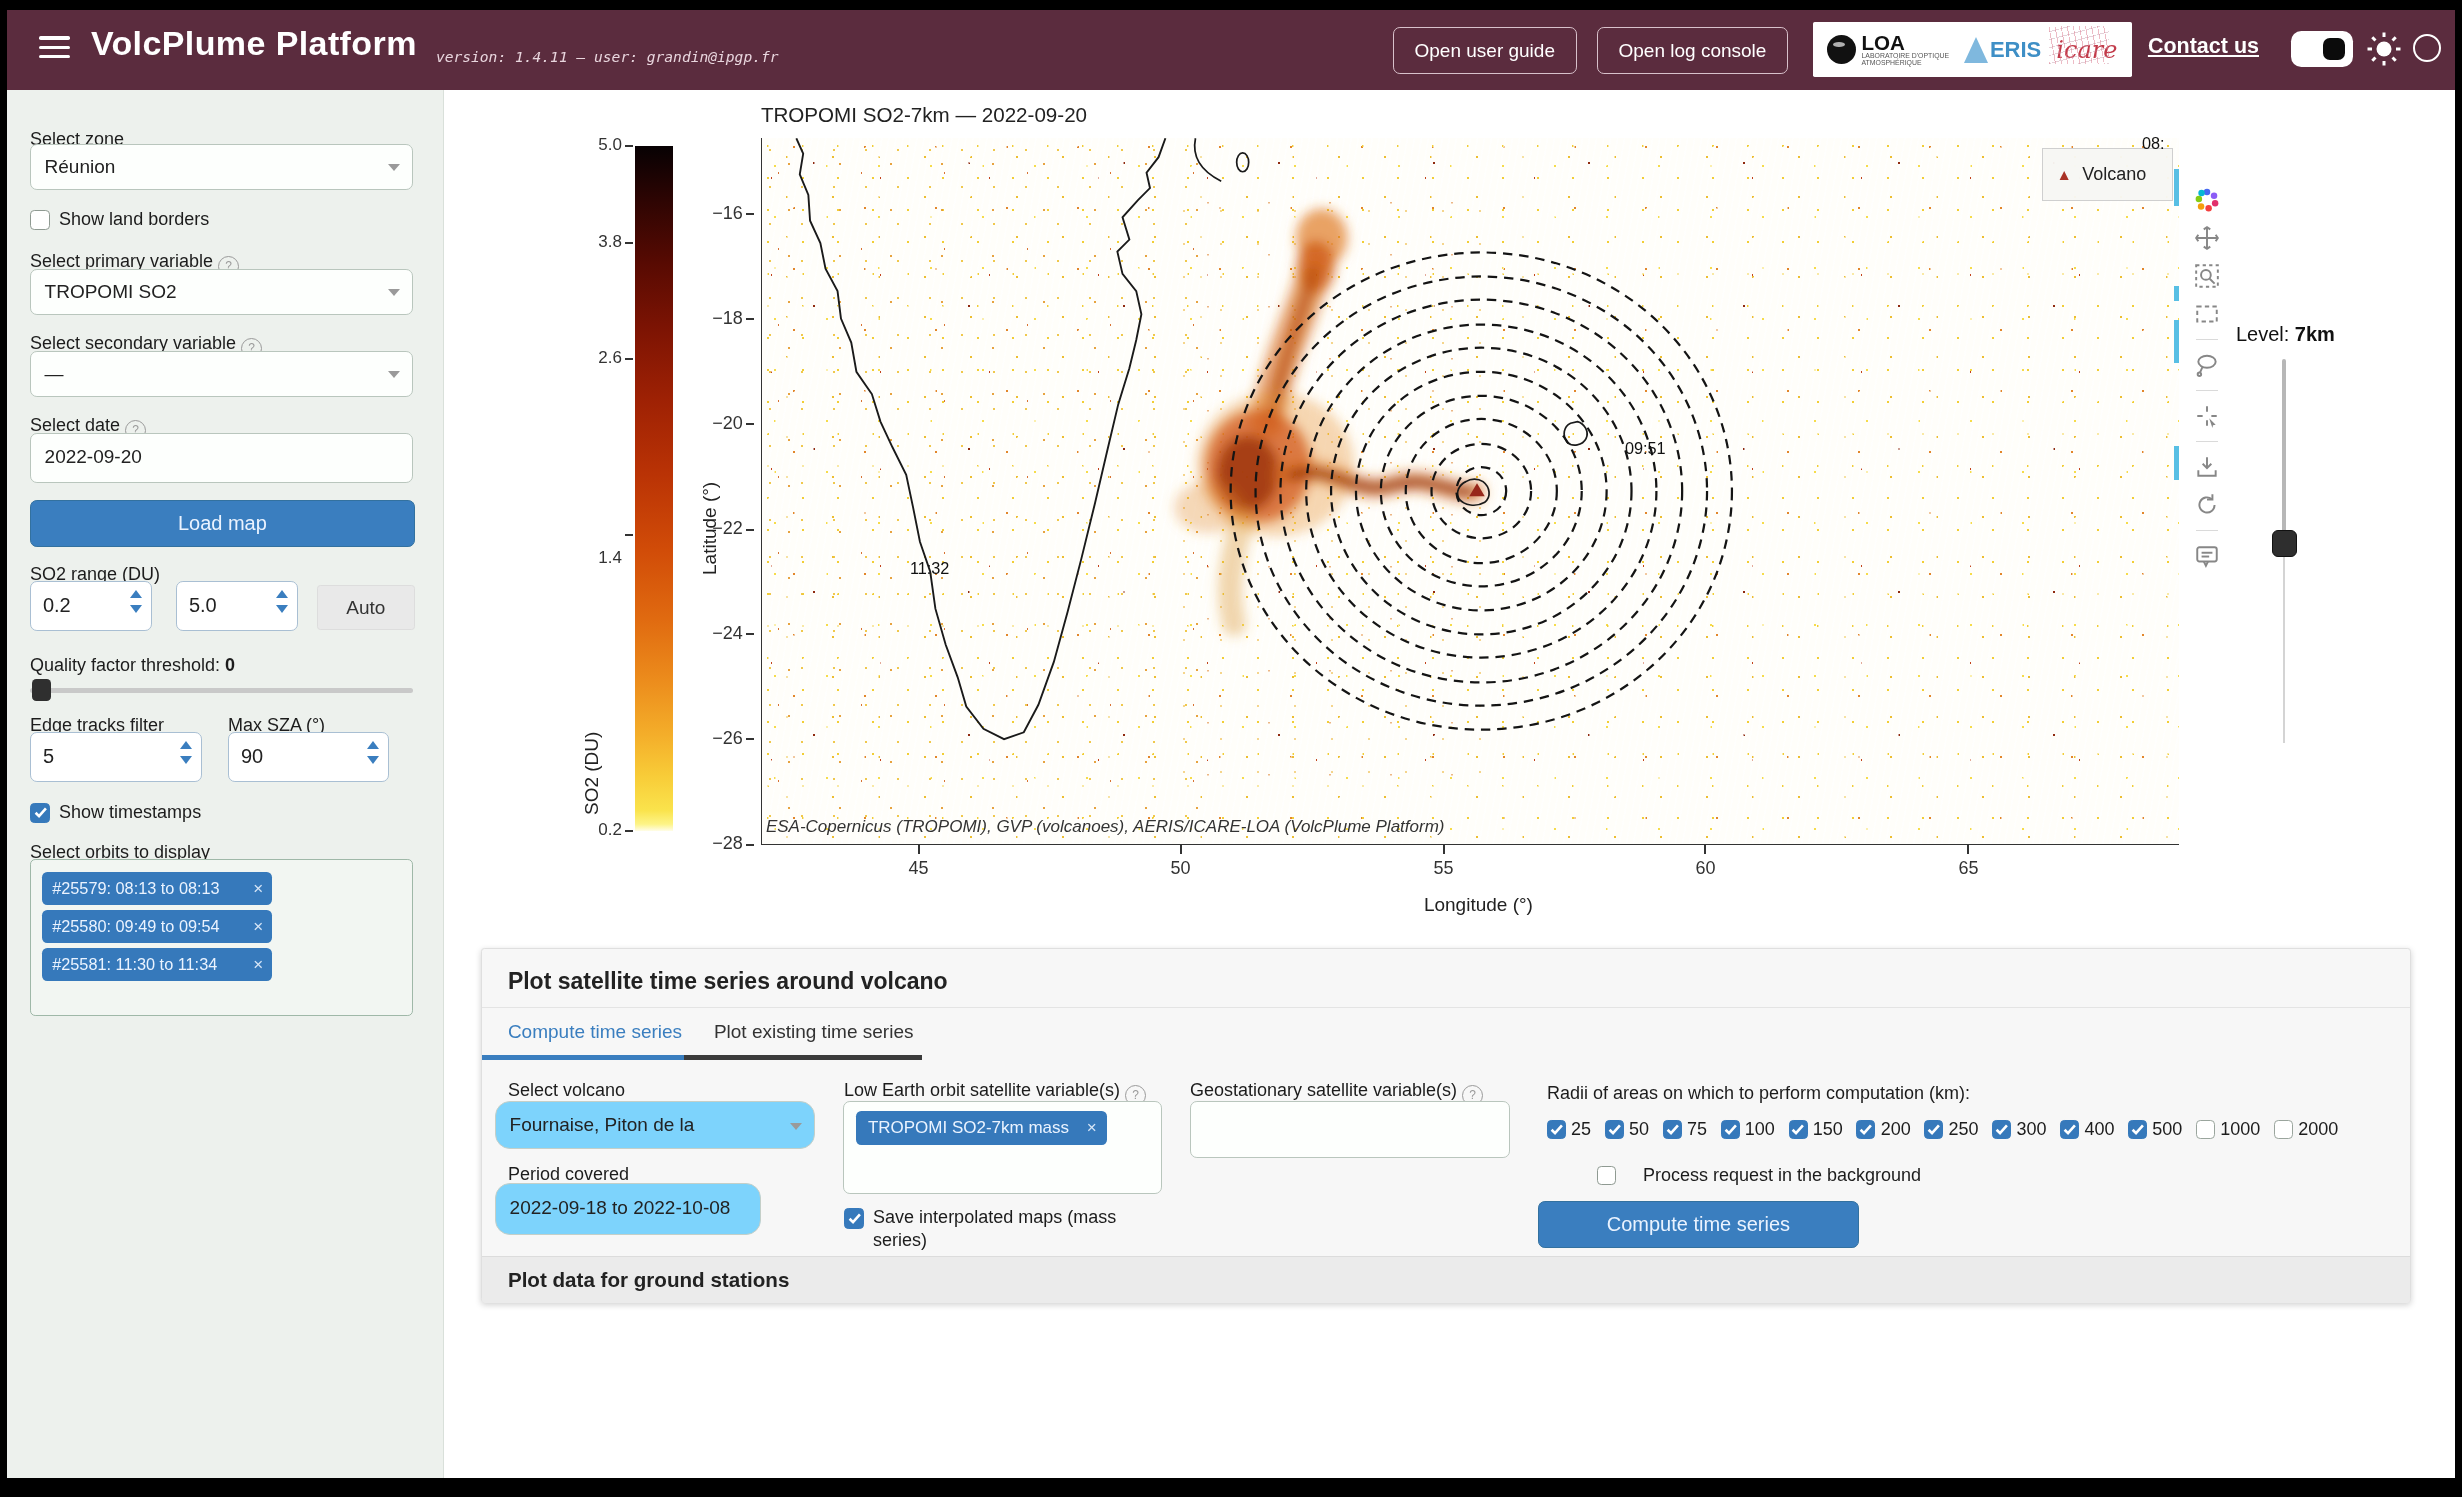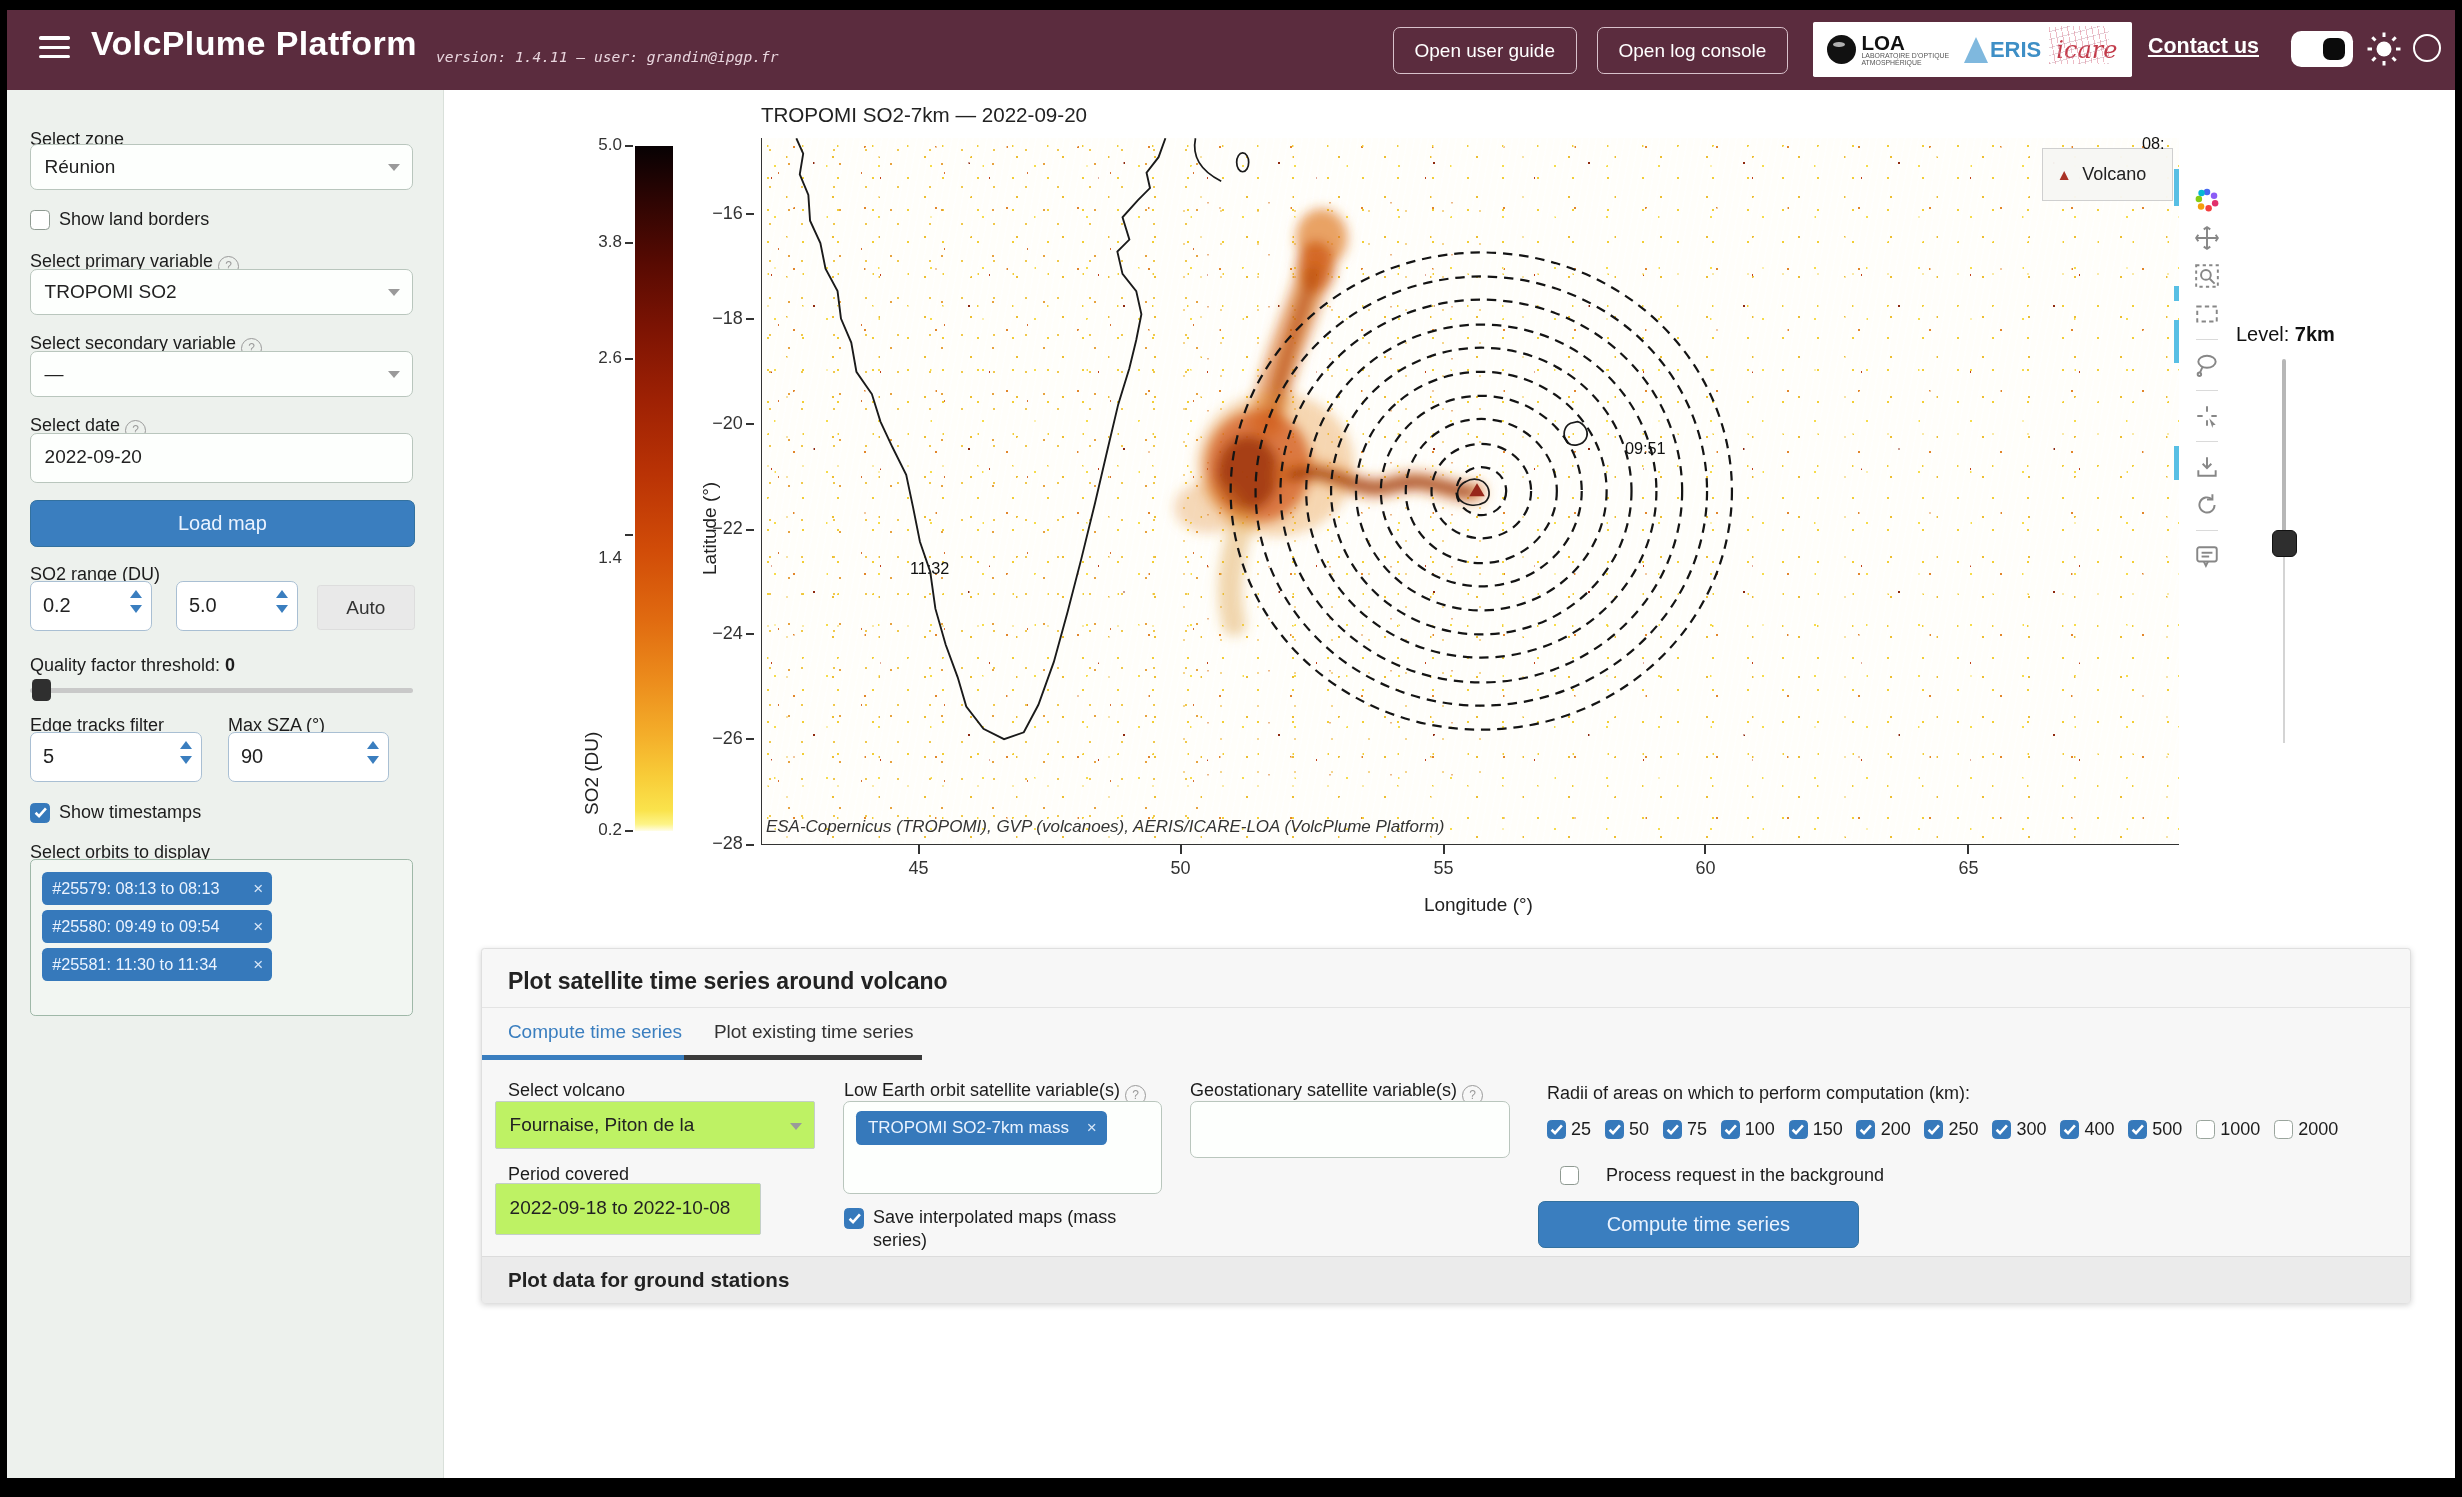--- a/index.html
+++ b/index.html
@@ -109,21 +109,21 @@
   
   .panel{position:absolute;left:474px;top:938px;width:1930px;height:354px;background:#F7F7F7;border:0.9px solid #DFDFDF;border-radius:3.4px;box-shadow:0 2.6px 6.9px rgba(0,0,0,0.18);box-sizing:border-box;}
   .panel-title{position:absolute;left:26px;top:19px;font-size:23px;font-weight:bold;color:#222;}
   .panel-hr{position:absolute;left:0;right:0;top:58px;border-top:0.9px solid #E4E4E4;}
   .tab{position:absolute;top:72px;font-size:19px;cursor:pointer;}
   .tab.active{color:#3A7EBF;}
   .tab.idle{color:#333;}
   .tabbar-blue{position:absolute;left:0;top:106px;width:202px;height:5.2px;background:#3A7EBF;}
   .tabbar-dark{position:absolute;left:202px;top:106px;width:238px;height:5.2px;background:#3B3B3B;}
   .f-lbl{position:absolute;font-size:18px;color:#1c1c1c;}
-  .f-select,.f-input{position:absolute;background:#bef264;border:1.7px solid #C4CFC8;border-radius:2px;box-sizing:border-box;font-size:19px;color:#222;height:48px;line-height:45px;padding:0 13.7px;cursor:pointer;}
+  .f-select,.f-input{position:absolute;background:#7dd3fc;border:1.7px solid #C4CFC8;border-radius:15px;box-sizing:border-box;font-size:19px;color:#222;height:48px;line-height:45px;padding:0 13.7px;cursor:pointer;}
   .f-box{position:absolute;background:#FDFFFD;border:1.7px solid #B9C6BD;border-radius:6.9px;box-sizing:border-box;}
   .fchip{position:absolute;left:12px;top:8.6px;height:34px;background:#3679BB;border-radius:5.2px;color:#EAF3FF;font-size:17px;line-height:34px;padding:0 38px 0 12px;cursor:pointer;}
   .fchip .x{position:absolute;right:10.3px;top:0;font-size:17px;color:#D7E6F7;}
   .radii{position:absolute;display:flex;align-items:center;gap:13.7px;font-size:18px;color:#1c1c1c;}
   .radii .it{display:flex;align-items:center;gap:5.2px;cursor:pointer;}
   .rbox{width:19px;height:19px;border:1.7px solid #9aa59d;border-radius:4.3px;background:#fff;box-sizing:border-box;position:relative;}
   .rbox.on{background:#3679BB;border-color:#3679BB;}
   .rbox.on svg{position:absolute;left:0.9px;top:0.9px;}
   .ground{position:absolute;left:0;right:0;top:307px;height:46px;background:#EBEBEB;border-top:0.9px solid #DCDCDC;border-radius:0 0 3.4px 3.4px;}
   .ground .gt{position:absolute;left:26px;top:10.3px;font-size:20.6px;font-weight:bold;color:#222;}
@@ -561,21 +561,21 @@
           </span>
       <span class="it">
             <span class="rbox"></span>
             <span>1000</span>
           </span>
       <span class="it">
             <span class="rbox"></span>
             <span>2000</span>
           </span>
     </div>
-    <div class="cbrow" style="left:1078px;top:216px;gap:27px;">
+    <div class="cbrow" style="left:1115px;top:216px;gap:27px;">
       <span class="cbox" style="width:19px;height:19px;"></span>
       <span>Process request in the background</span>
     </div>
     <div class="btn-primary" style="left:1056px;top:252px;width:319px;height:45px;line-height:45px;">Compute time series</div>
 
     <div class="ground">
       <div class="gt">Plot data for ground stations</div>
     </div>
   </div>
 

